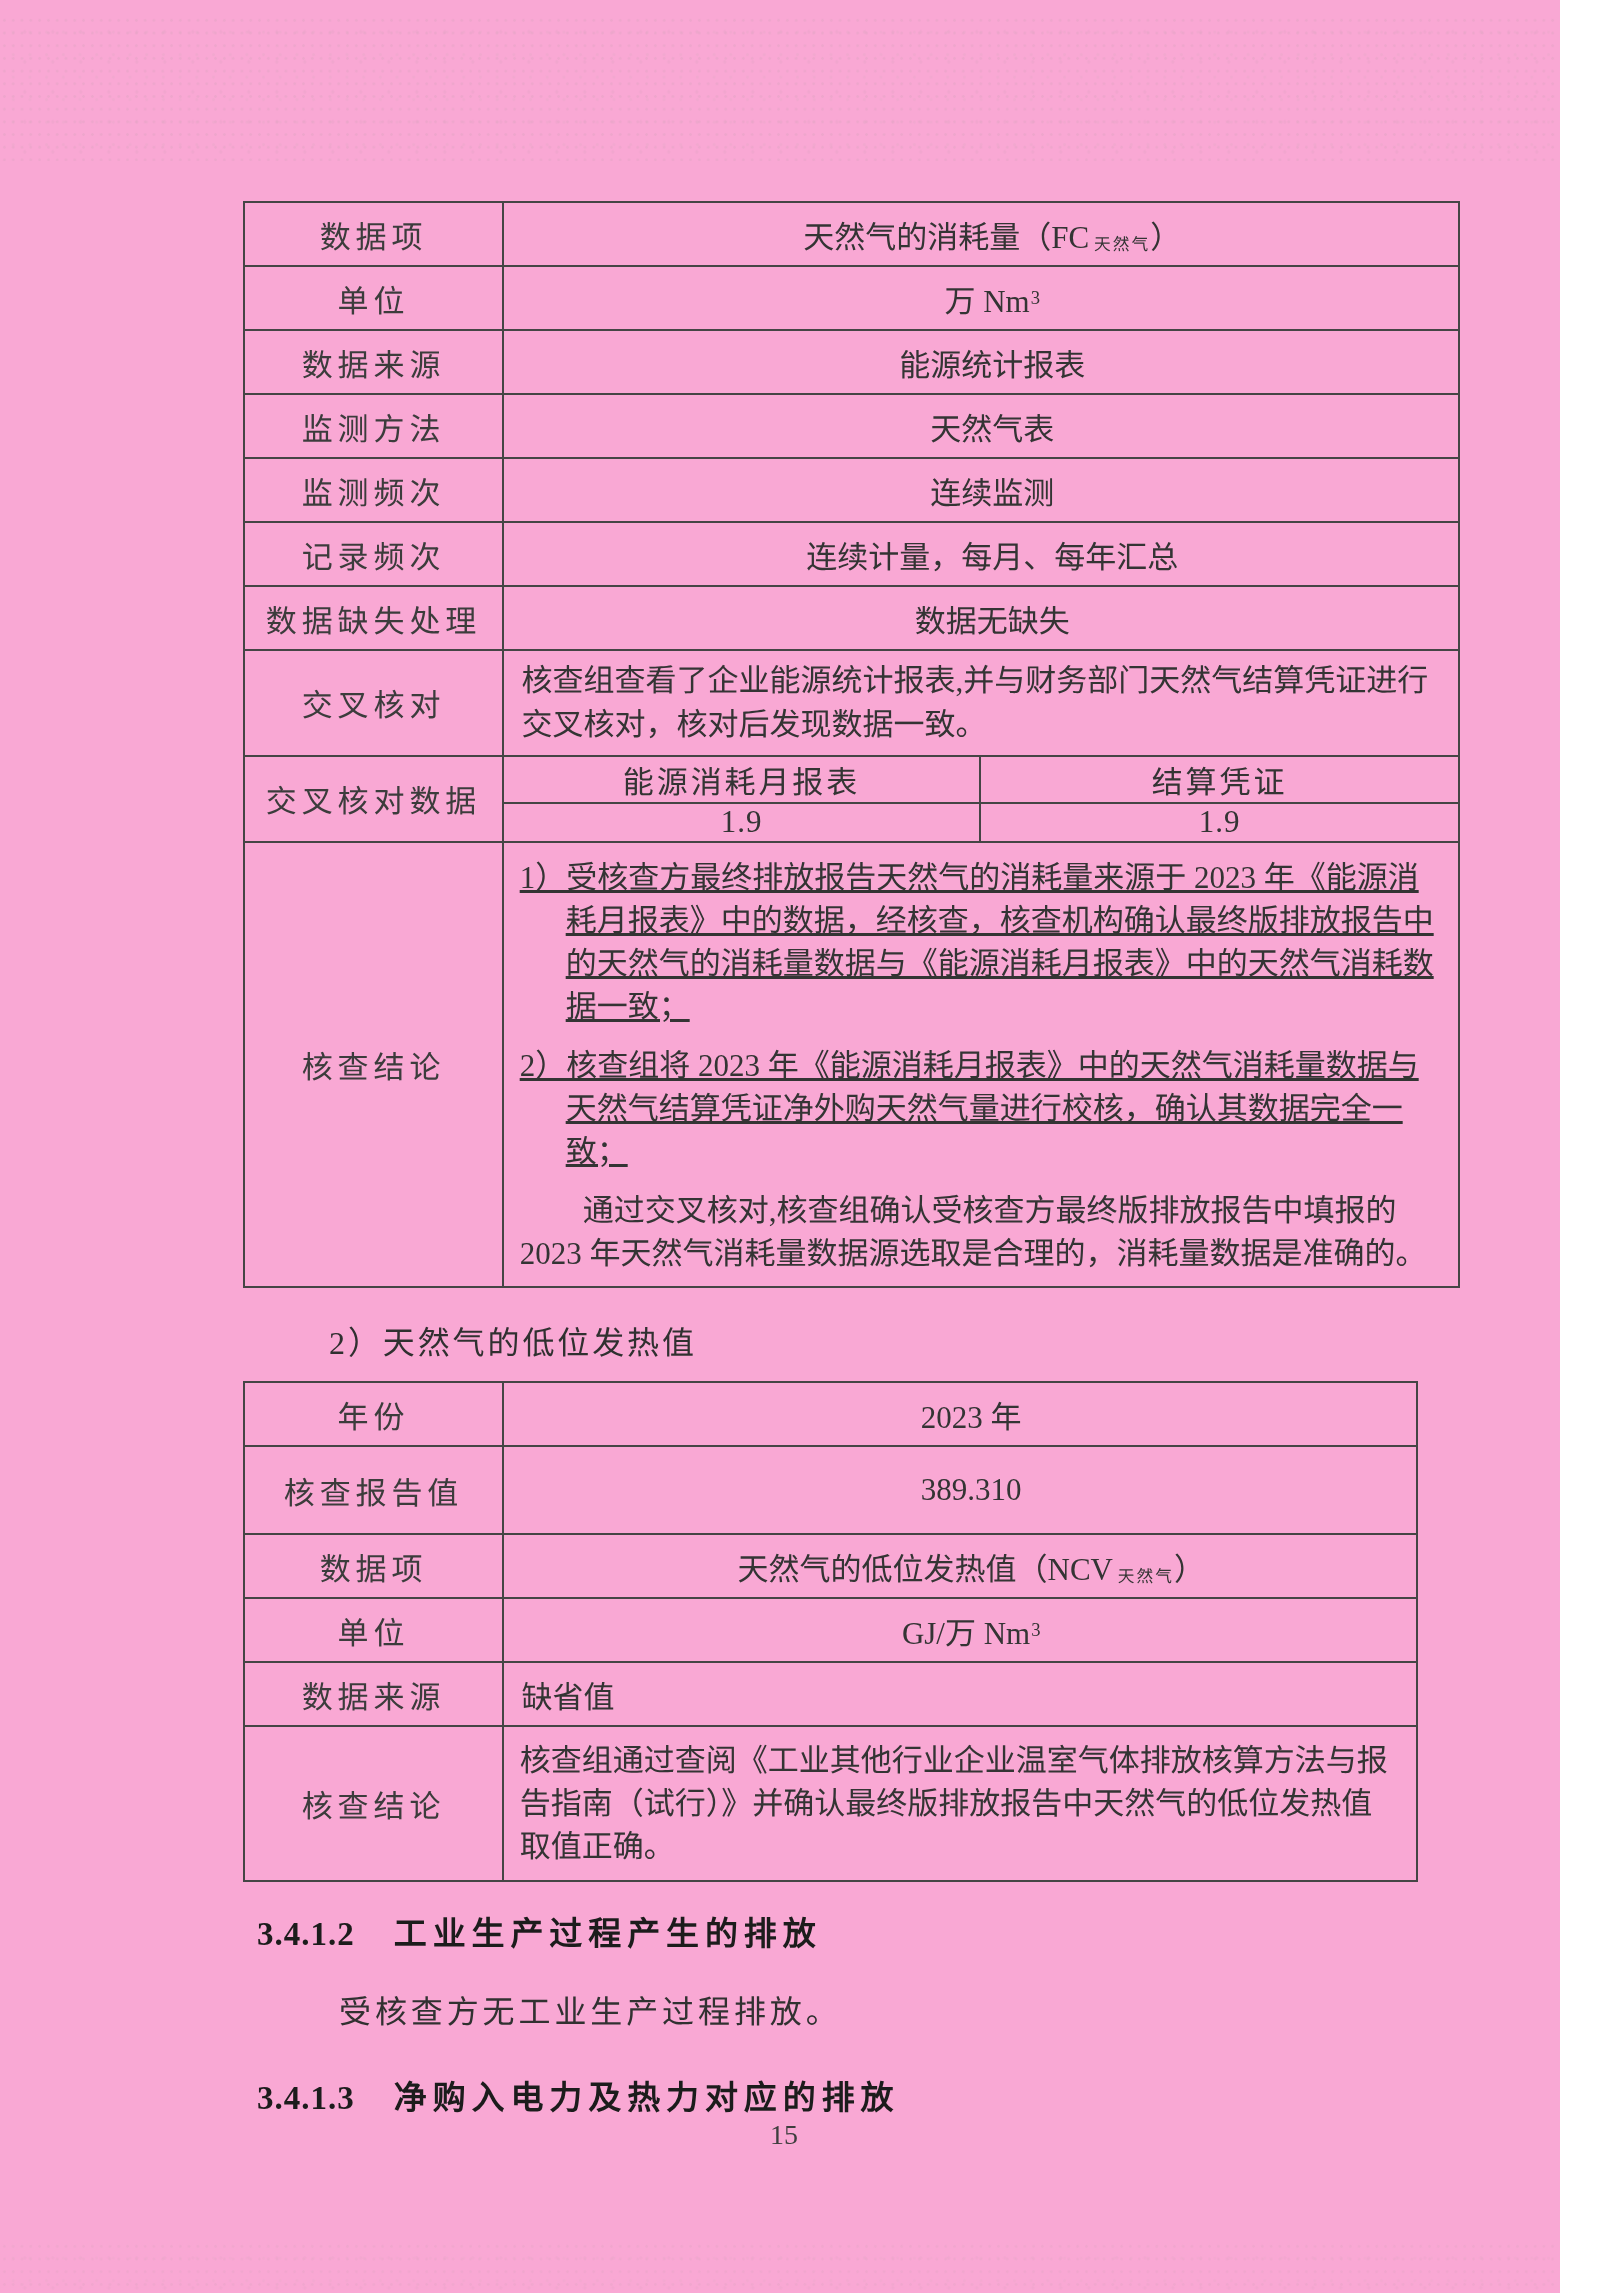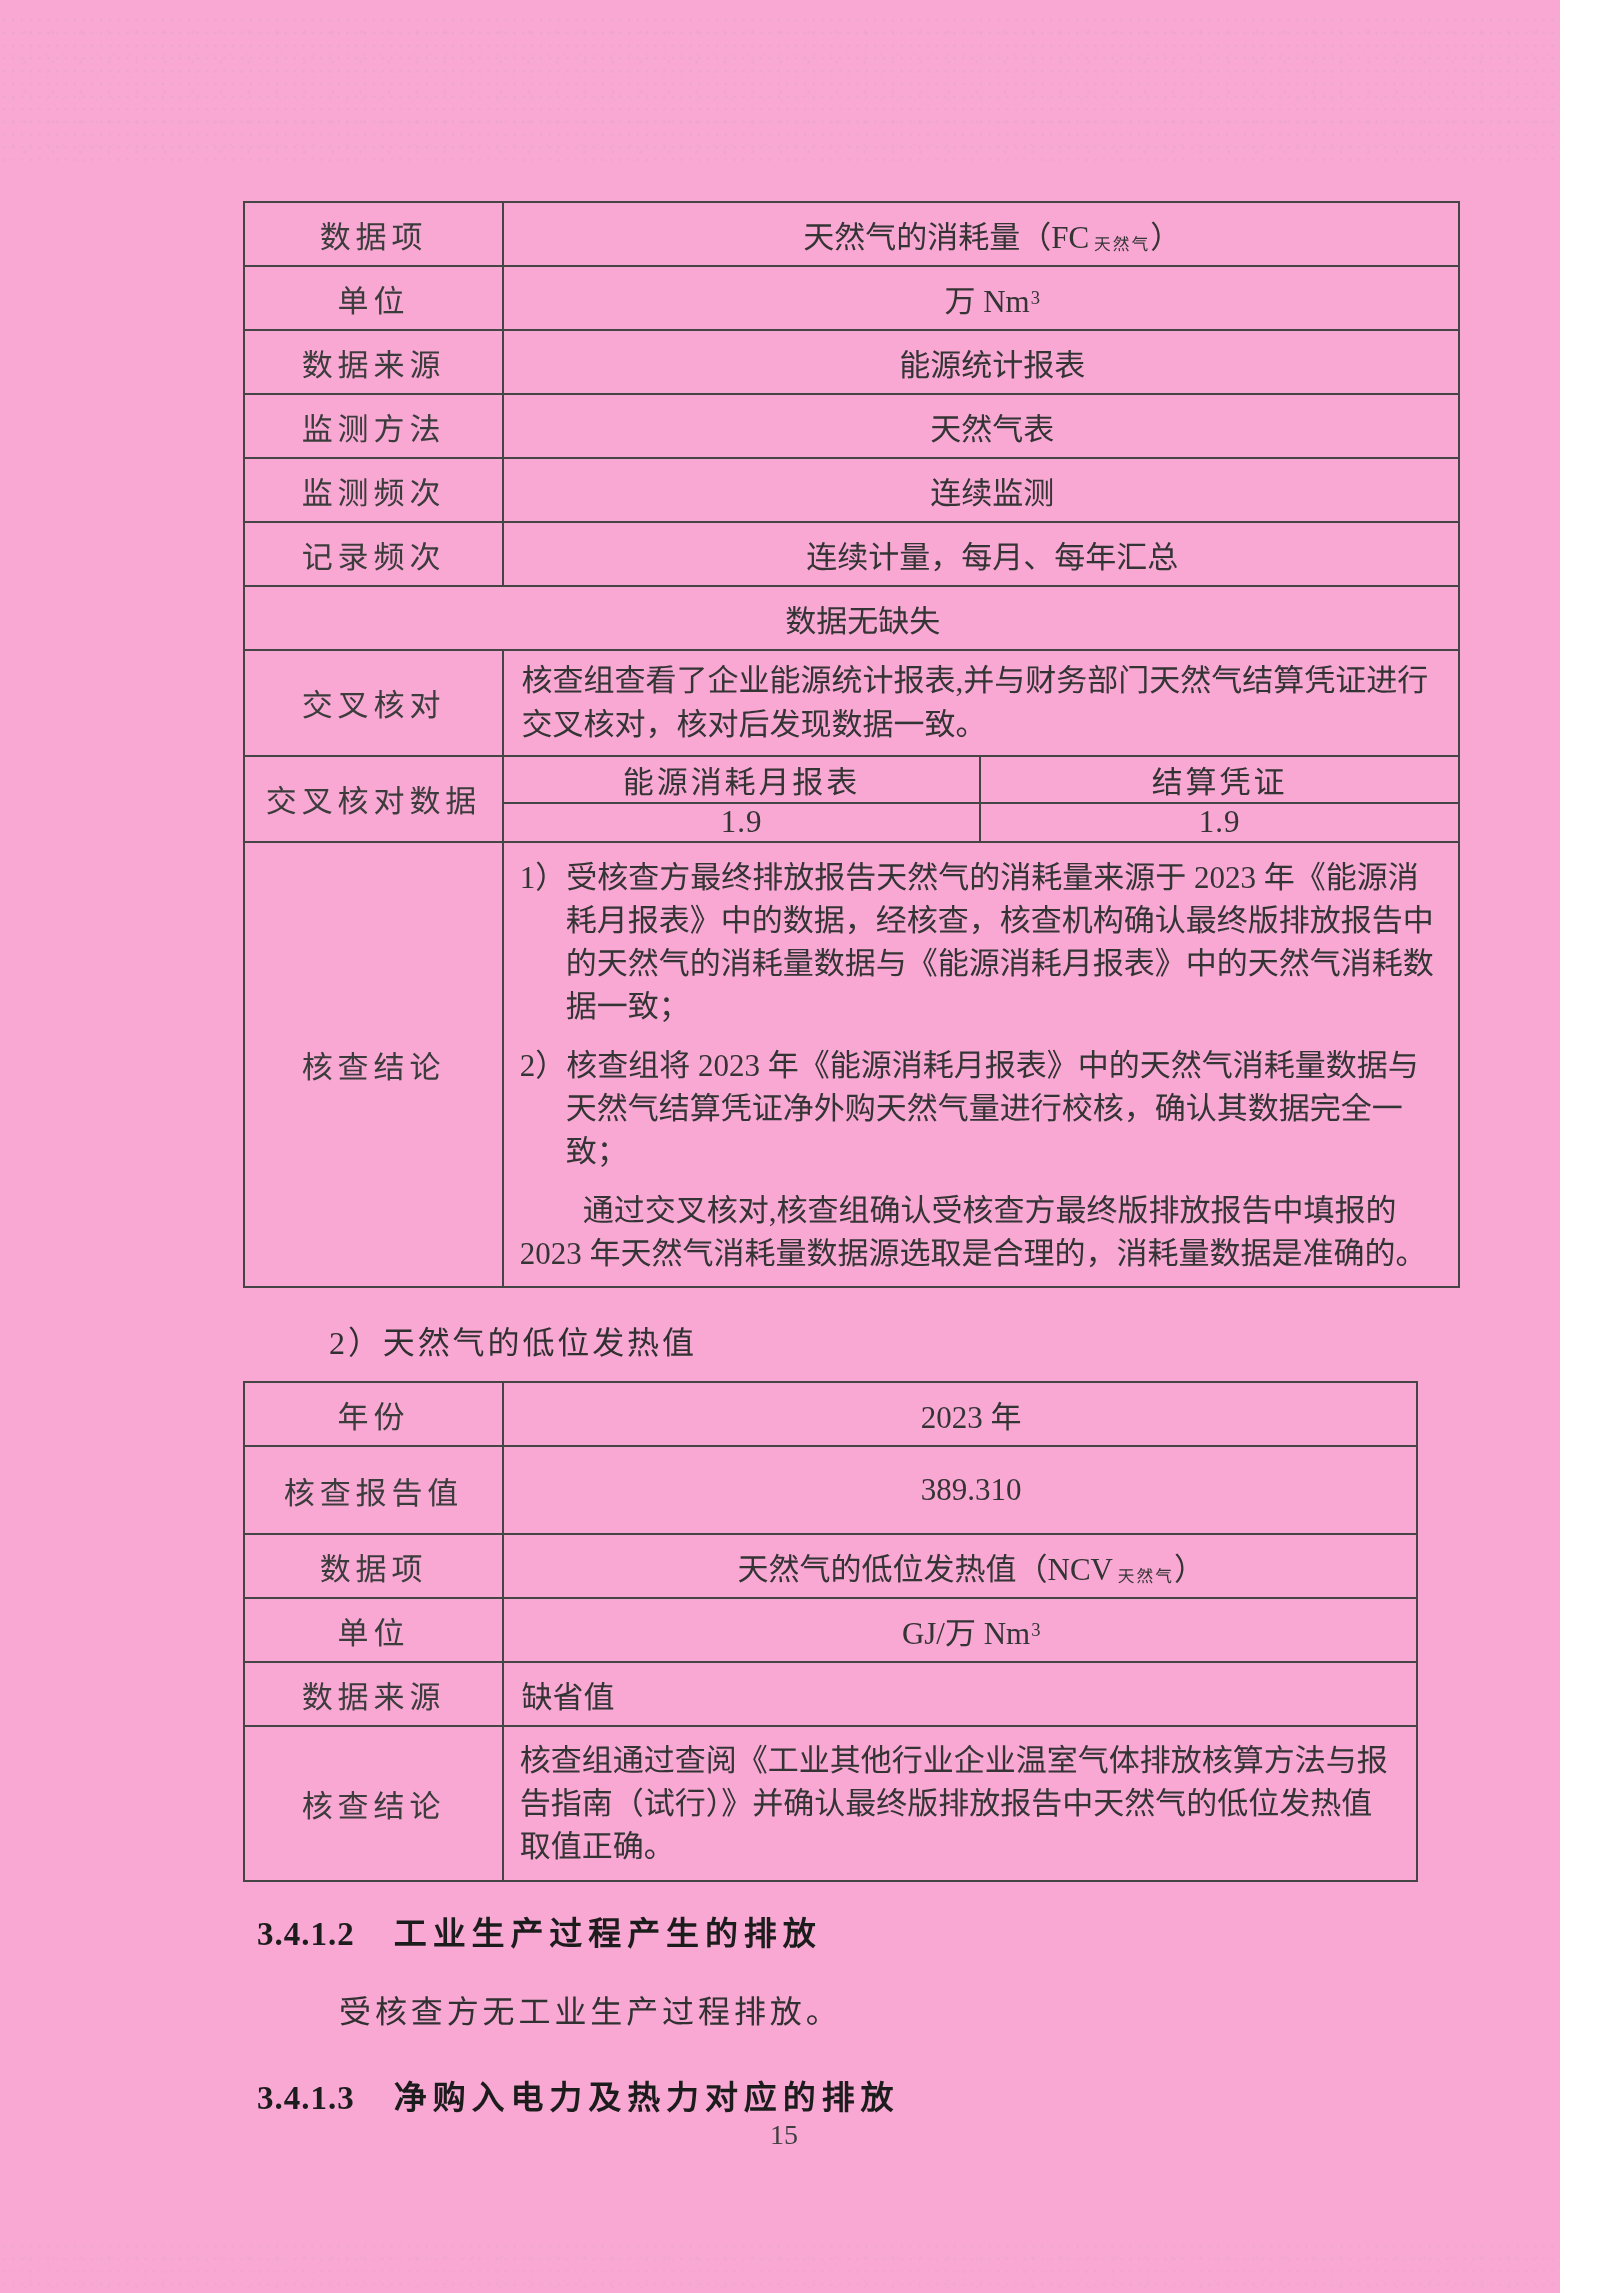--- a/index.html
+++ b/index.html
@@ -49,21 +49,21 @@
   .ccd-grid { display:grid; grid-template-columns:1fr 1fr; }
   .ccd-cell {
     display:flex; align-items:center; justify-content:center;
     font-size:31px; min-height:41px; letter-spacing:2.9px; color:#343434;
   }
   .ccd-cell.br { border-right:2px solid #454545; }
   .ccd-cell.bt { border-top:2px solid #454545; min-height:39px; letter-spacing:1px; }
 
   
   .t-value.concl { display:block; padding:13.7px 17.6px 11.8px 15.7px; font-size:31px; line-height:43px; }
-  .concl p.item { padding-left:46px; text-indent:-46px; margin-bottom:15.7px; }
+  .concl p.item { padding-left:46px; text-indent:-46px; margin-bottom:15.7px;text-decoration:underline; }
   .concl p.final { text-indent:63px; }
 
   
   .t-value.concl2 { display:block; padding:11.8px 17.6px 11.8px 15.7px; font-size:31px; line-height:43px; }
 
   
   .subheading { margin:29px 0 0 329px; font-size:32px; letter-spacing:2.9px; color:#303030; }
   .secheading { margin-left:257px; font-size:33px; font-weight:bold; color:#1c1c1c; }
   .secheading .num { letter-spacing:1px; margin-right:39px; }
   .secheading .ttl { letter-spacing:5.9px; }
@@ -112,20 +112,21 @@
       <div class="t-label">监测频次</div>
       <div class="t-value center h63">连续监测</div>
     </div>
 
     <div class="t-row">
       <div class="t-label">记录频次</div>
       <div class="t-value center h63">连续计量，每月、每年汇总</div>
     </div>
 
     <div class="t-row">
+      <div class="t-label">数据缺失处理</div>
       <div class="t-value center h63">数据无缺失</div>
     </div>
 
     <div class="t-row">
       <div class="t-label">交叉核对</div>
       <div class="t-value left h88 wrap2">核查组查看了企业能源统计报表,并与财务部门天然气结算凭证进行交叉核对，核对后发现数据一致。</div>
     </div>
 
     <div class="t-row">
       <div class="t-label">交叉核对数据</div>

